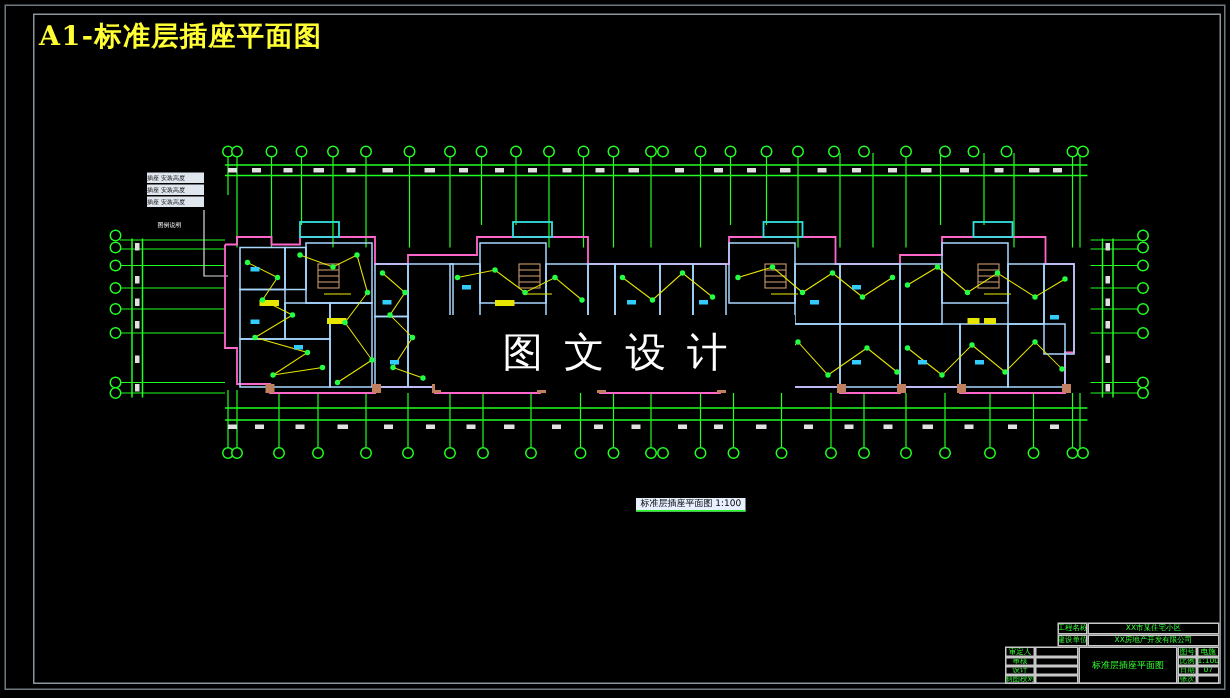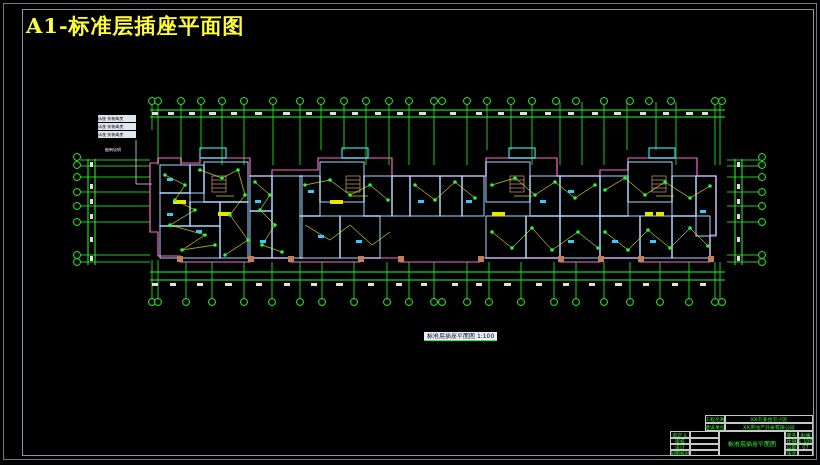--- a/index.html
+++ b/index.html
@@ -1,20 +1,20 @@
 <!DOCTYPE html>
 <html><head>
 <meta charset="utf-8">
 <style>
   html,body{margin:0;padding:0;background:#000;}
   body{width:820px;height:465px;overflow:hidden;position:relative;font-family:"DejaVu Sans",sans-serif;}
   #canvas{position:absolute;left:0;top:0;width:820px;height:465px;background:#000;}
   .outer-frame{position:absolute;left:3px;top:3px;width:814px;height:457px;border:1px solid #6f7a80;box-sizing:border-box;}
   .inner-frame{position:absolute;left:22px;top:9px;width:792px;height:447px;border:1px solid #8a969c;box-sizing:border-box;}
-  .sheet-title{position:absolute;left:26px;top:12px;color:#ffff33;font-family:"DejaVu Serif",serif;font-size:21px;font-weight:bold;letter-spacing:1px;white-space:nowrap;}
+  .sheet-title{position:absolute;left:26px;top:12px;color:#ffff33;font-family:"DejaVu Serif",serif;font-size:18px;font-weight:bold;letter-spacing:1px;white-space:nowrap;}
   svg{position:absolute;left:0;top:0;}
   .watermark{position:absolute;left:290px;top:210px;width:240px;height:50px;background:#000;display:flex;align-items:center;justify-content:center;}
   .watermark span{color:#ffffff;font-family:"DejaVu Serif",serif;font-size:27px;letter-spacing:14px;padding-left:14px;}
   .plan-caption{position:absolute;left:424px;top:332px;height:8px;font-size:6px;line-height:8px;color:#000;background:#e8f0ff;padding:0 3px;border-bottom:1px solid #22ff22;white-space:nowrap;}
   .title-block{position:absolute;left:670px;top:415px;width:143px;height:41px;}
   .tb{position:absolute;border:1px solid #c8c8c8;box-sizing:border-box;color:#33ff33;font-size:5px;line-height:6px;display:flex;align-items:center;justify-content:center;white-space:nowrap;overflow:hidden;}
   .legend-box{position:absolute;left:98px;top:115px;width:38px;height:30px;}
   .legend-row{height:7px;margin-bottom:1px;background:#dfe6ee;font-size:4px;color:#000;line-height:7px;overflow:hidden;white-space:nowrap;}
   .legend-label{position:absolute;left:105px;top:147px;font-size:4px;color:#fff;white-space:nowrap;}
 </style>
@@ -424,20 +424,23 @@
     </g>
   </svg>
 
   <div class="legend-box">
     <div class="legend-row">插座 安装高度</div>
     <div class="legend-row">插座 安装高度</div>
     <div class="legend-row">插座 安装高度</div>
   </div>
   <div class="legend-label">图例说明</div>
 
+  <div class="watermark">
+    <span>图文设计</span>
+  </div>
 
   <div class="plan-caption">标准层插座平面图 1:100</div>
 
   <div class="title-block">
     <div class="tb" style="left:35px;top:0;width:20px;height:8px;">工程名称</div>
     <div class="tb" style="left:55px;top:0;width:88px;height:8px;">XX市某住宅小区</div>
     <div class="tb" style="left:35px;top:8px;width:20px;height:8px;">建设单位</div>
     <div class="tb" style="left:55px;top:8px;width:88px;height:8px;">XX房地产开发有限公司</div>
     <div class="tb" style="left:0;top:16px;width:20px;height:7px;">审定人</div>
     <div class="tb" style="left:0;top:23px;width:20px;height:6px;">审核</div>

